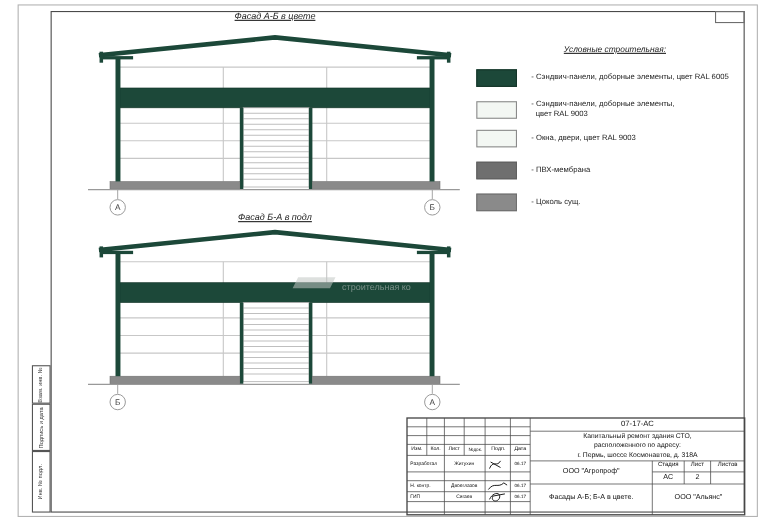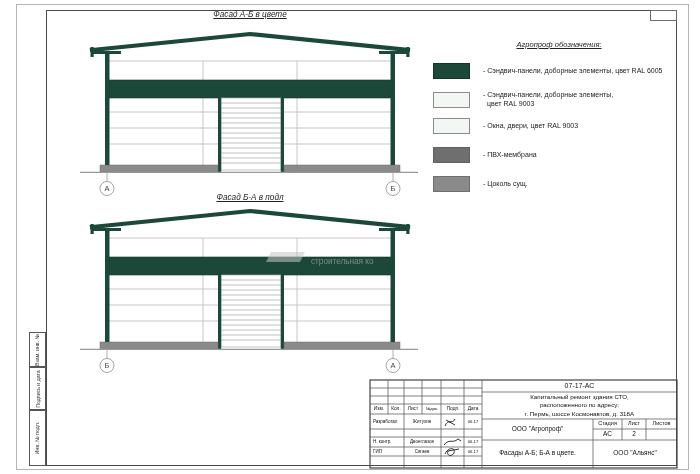--- a/index.html
+++ b/index.html
@@ -125,21 +125,21 @@
       </g>
       <g>
         <line x1="338" y1="144" x2="338" y2="153" stroke="#999999" stroke-width="0.8"></line>
         <circle cx="338" cy="160.5" r="7" fill="#ffffff" stroke="#999999" stroke-width="0.9"></circle>
         <text x="338" y="163.3" text-anchor="middle" font-size="7.5" fill="#444444">А</text>
       </g>
     </svg>
   </div>
 
   <div class="abs legend">
-    <div class="legend-title">Агропроф обозначения:</div>
+    <div class="legend-title">Условные строительная:</div>
     <div class="legend-item" style="top:23px;">
       <span class="swatch" style="border-color: rgb(20, 53, 41); background-color: rgb(28, 72, 57);"></span>
       <span class="legend-label">- Сэндвич-панели, доборные элементы,  цвет RAL 6005</span>
     </div>
     <div class="legend-item" style="top:51px;">
       <span class="swatch" style="background-color: rgb(243, 247, 243);"></span>
       <span class="legend-label">
         <span style="display:block;">- Сэндвич-панели, доборные элементы,</span>
         <span style="display:block;padding-left:4px;">цвет RAL 9003</span>
       </span>

